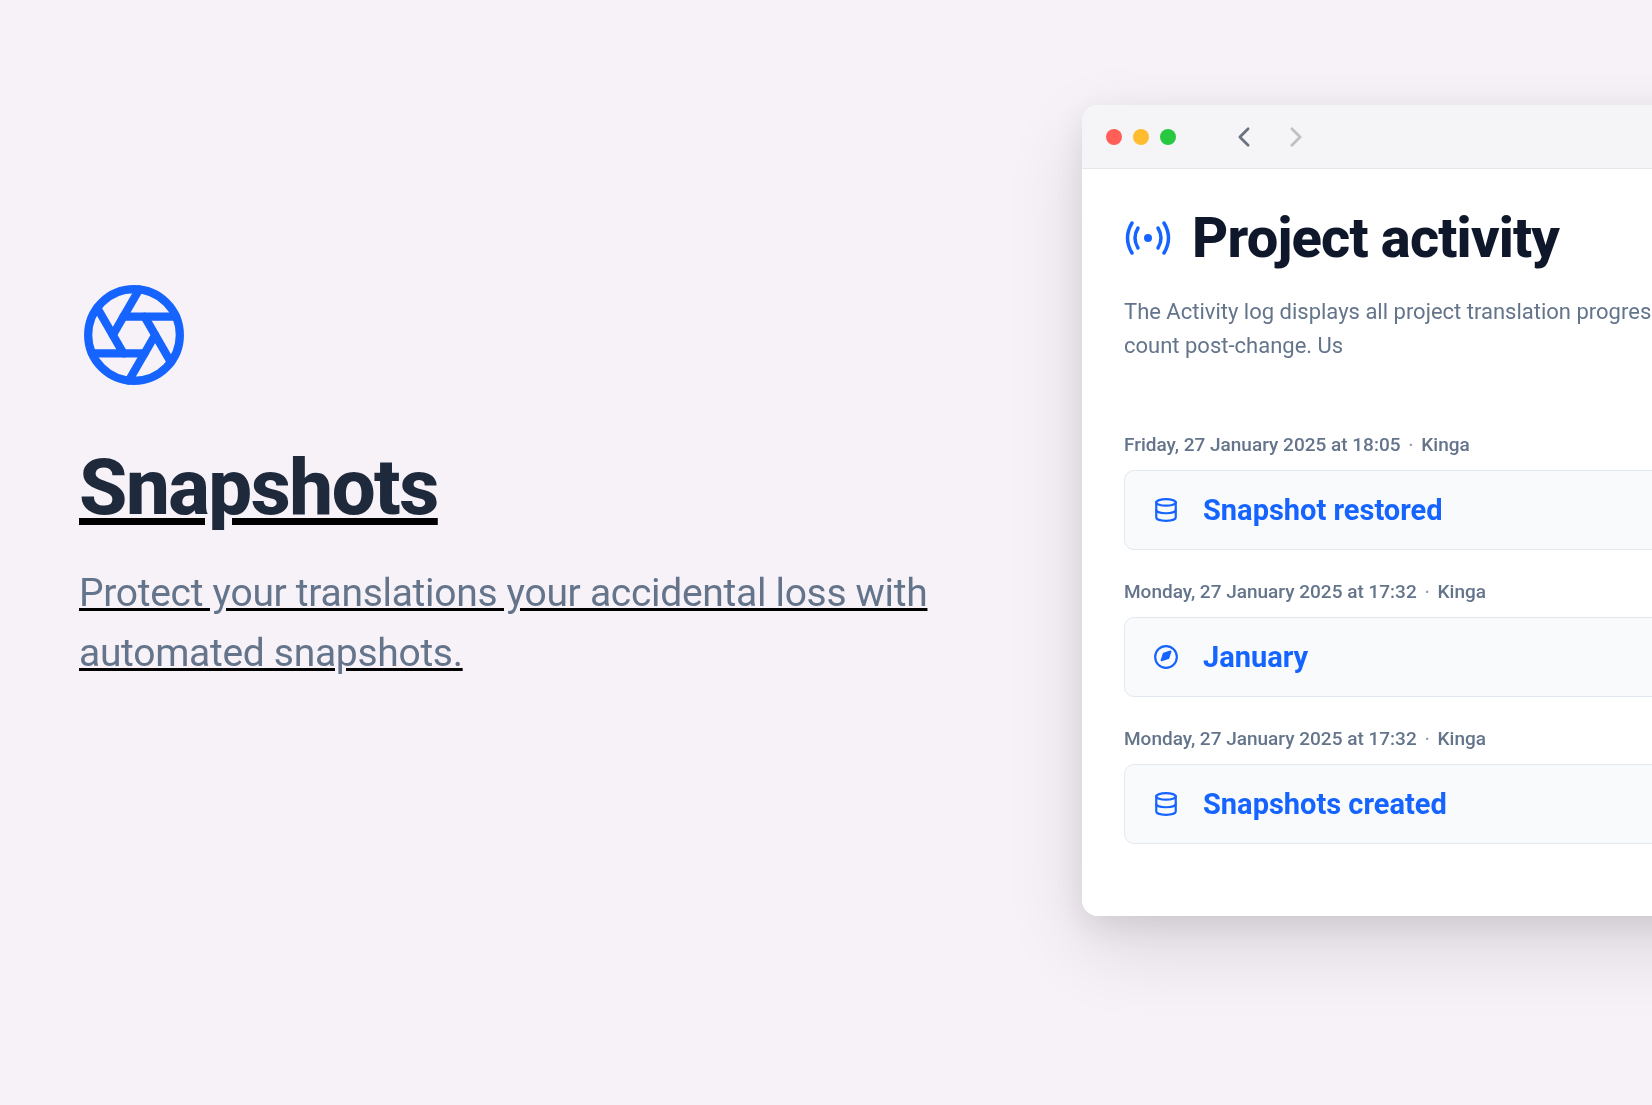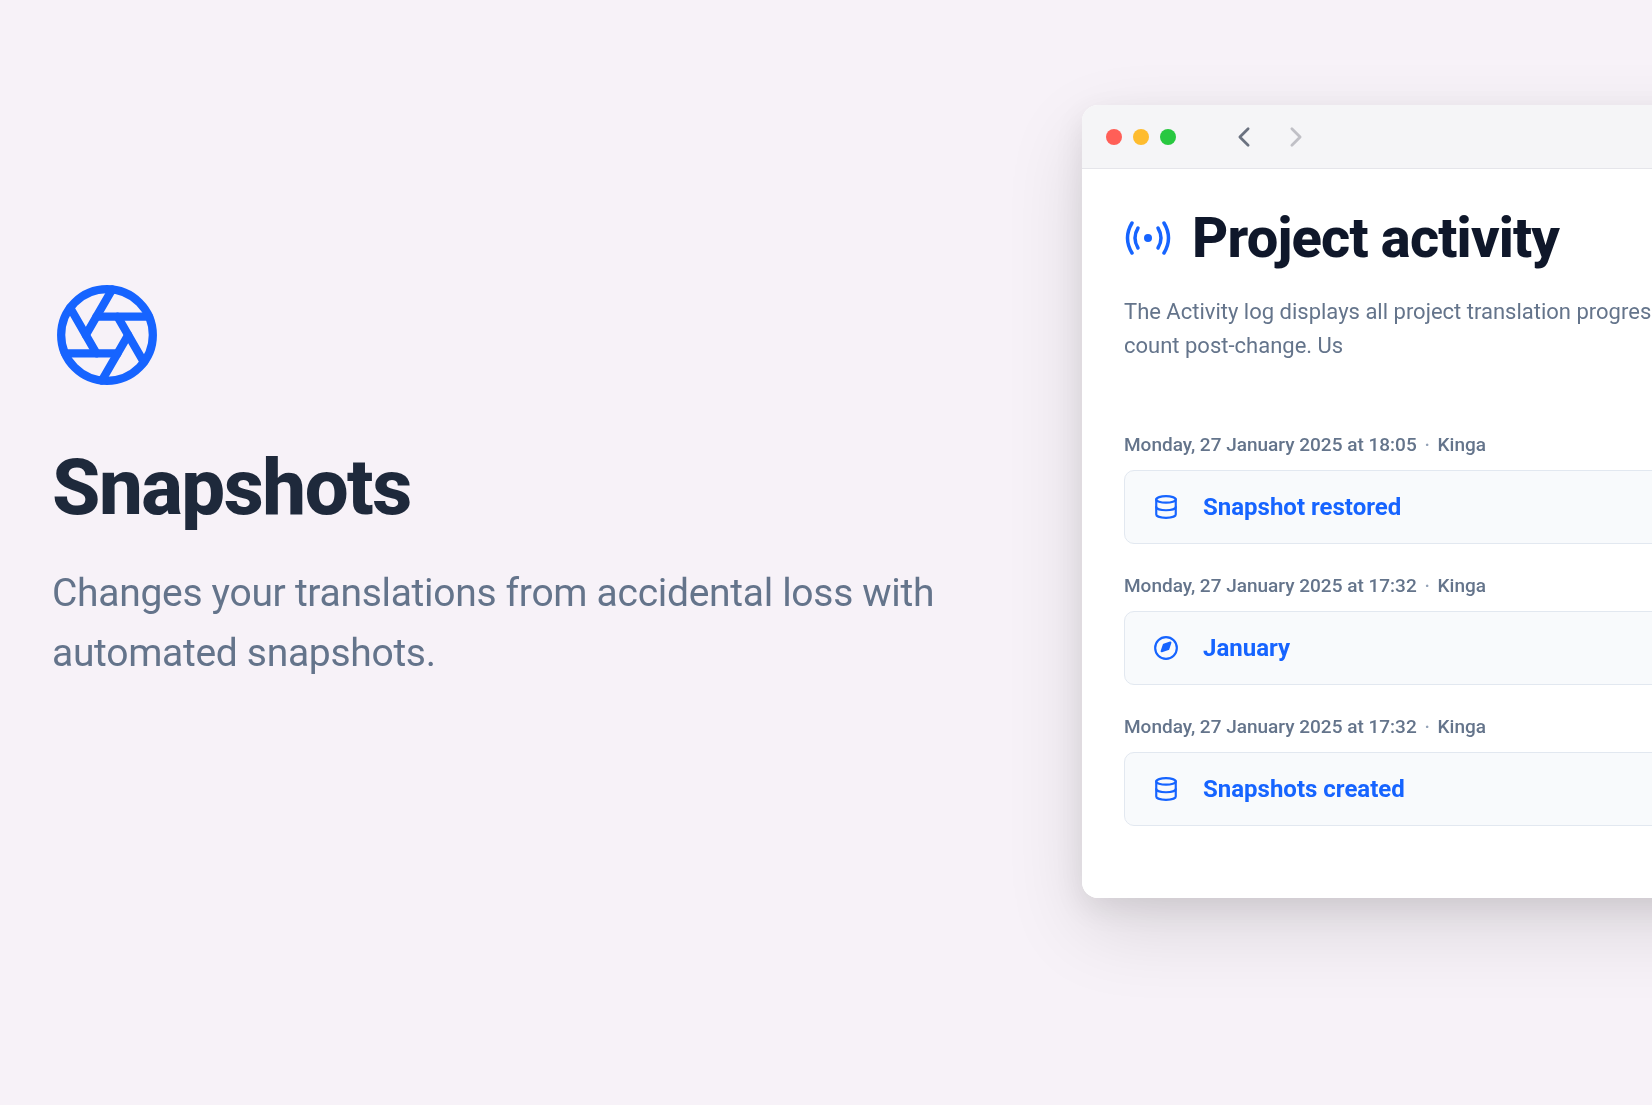--- a/index.html
+++ b/index.html
@@ -12,23 +12,24 @@
       font-family: -apple-system, BlinkMacSystemFont, "Segoe UI", Roboto, Helvetica, Arial, sans-serif;
       background: #f7f2f8;
       width: 1652px;
       height: 1105px;
       overflow: hidden;
       position: relative;
     }
     
     .left-content {
       position: absolute;
-      left: 52px;
+      left: 79px;
       top: 280px;
       width: 920px;
+      text-decoration: underline;
     }
     
     .aperture-icon {
       width: 110px;
       height: 110px;
       margin-bottom: 55px;
       display: block;
     }
     
     .page-title {
@@ -163,41 +164,41 @@
       cursor: pointer;
     }
     
     .activity-card-icon {
       width: 26px;
       height: 26px;
       flex-shrink: 0;
     }
     
     .activity-card-label {
-      font-size: 24px;
+      font-size: 29px;
       font-weight: 700;
       color: #1664ff;
     }
   </style>
 </head>
 <body>
 
 <div class="left-content">
   <svg class="aperture-icon" viewBox="0 0 24 24" fill="none" stroke="#1664ff" stroke-width="1.8" stroke-linecap="round" stroke-linejoin="round">
     <circle cx="12" cy="12" r="10"></circle>
     <line x1="14.31" y1="8" x2="20.05" y2="17.94"></line>
     <line x1="9.69" y1="8" x2="21.17" y2="8"></line>
     <line x1="7.38" y1="12" x2="13.12" y2="2.06"></line>
     <line x1="9.69" y1="16" x2="3.95" y2="6.06"></line>
     <line x1="14.31" y1="16" x2="2.83" y2="16"></line>
     <line x1="16.62" y1="12" x2="10.88" y2="21.94"></line>
   </svg>
 
   <h1 class="page-title">Snapshots</h1>
-  <p class="page-subtitle">Changes your translations from accidental loss with automated snapshots.</p>
+  <p class="page-subtitle">Protect your translations your accidental loss with automated snapshots.</p>
 </div>
 
 <div class="browser-window">
   <div class="browser-toolbar">
     <div class="traffic-lights">
       <div class="traffic-light red"></div>
       <div class="traffic-light yellow"></div>
       <div class="traffic-light green"></div>
     </div>
     <div class="nav-arrows">
@@ -223,21 +224,21 @@
         <path d="M 8 3 Q -1 18 8 33" stroke="#1664ff" stroke-width="3.5" stroke-linecap="round" fill="none"></path>
         <path d="M 40 3 Q 49 18 40 33" stroke="#1664ff" stroke-width="3.5" stroke-linecap="round" fill="none"></path>
       </svg>
       <h2 class="activity-title">Project activity</h2>
     </div>
 
     <p class="activity-description">The Activity log displays all project translation progress and key count post-change. Us</p>
 
     <div class="activity-item">
       <div class="activity-meta">
-        <span>Monday, 27 January 2025 at 18:05</span>
+        <span>Friday, 27 January 2025 at 18:05</span>
         <span class="meta-separator"> · </span>
         <span>Kinga</span>
       </div>
       <div class="activity-card">
         <svg class="activity-card-icon" viewBox="0 0 24 24" fill="none" stroke="#1664ff" stroke-width="2" stroke-linecap="round" stroke-linejoin="round">
           <ellipse cx="12" cy="5" rx="9" ry="3"></ellipse>
           <path d="M21 12c0 1.66-4 3-9 3s-9-1.34-9-3"></path>
           <path d="M3 5v14c0 1.66 4 3 9 3s9-1.34 9-3V5"></path>
         </svg>
         <span class="activity-card-label">Snapshot restored</span>

